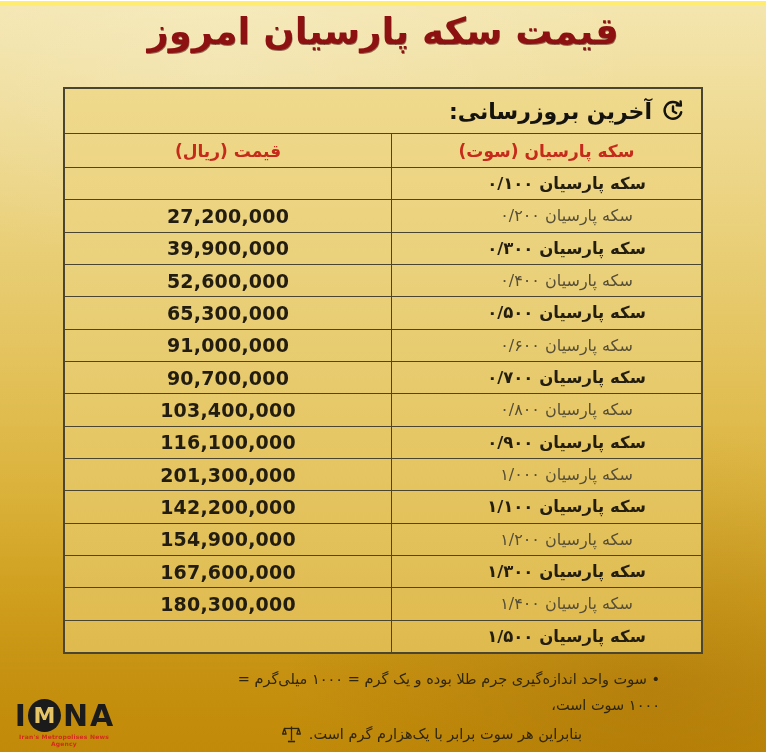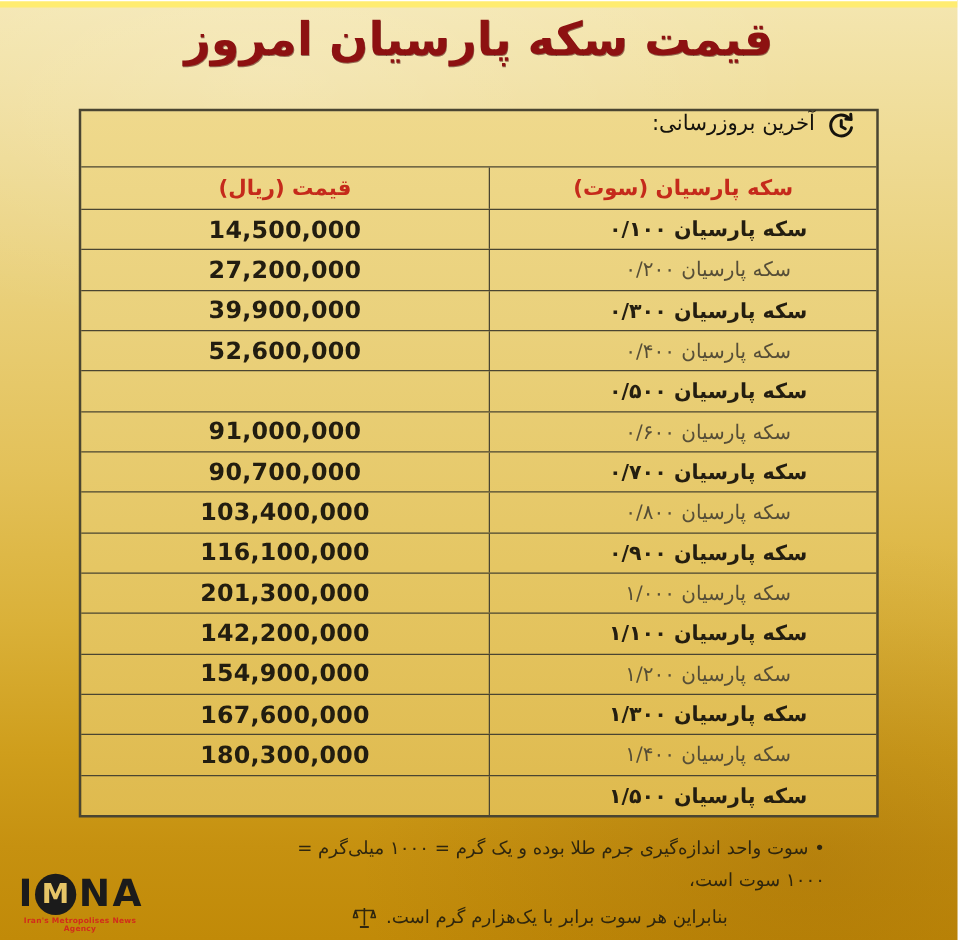--- a/index.html
+++ b/index.html
@@ -17,22 +17,22 @@
     font-size:37px;font-weight:800;color:#8d1111;
     text-shadow:0.5px 0.8px 0 rgba(70,8,8,0.55);
     direction:rtl;
   }
   .table-wrap{
     position:absolute;left:63px;top:87px;width:640px;height:567px;box-sizing:border-box;
     border:2px solid #4a4531;direction:rtl;display:flex;flex-direction:column;
     background:linear-gradient(180deg,#efd98c 0%,#ead17c 30%,#e5c663 65%,#dfba4e 100%);
   }
   .update-row{
-    flex:0 0 44px;display:flex;gap:9px;padding:0 16px;
-    border-bottom:1.5px solid #4a4531;font-size:17px;font-weight:400;color:#15130d;
+    flex:0 0 44px;display:flex;align-items:center;gap:9px;padding:0 16px;
+    border-bottom:1.5px solid #4a4531;font-size:22px;font-weight:700;color:#15130d;
   }
   .update-row svg{flex:0 0 auto;}
   .col-header{flex:0 0 33px;display:flex;border-bottom:1.5px solid #4a4531;}
   .ch-cell{display:flex;align-items:center;justify-content:center;
     color:#c52a1b;font-weight:700;font-size:17px;margin-left:32px;}
   .ch-name{width:310px;box-sizing:border-box;border-left:1.5px solid #4a4531;}
   .ch-price{flex:1;}
   .t-body{flex:1;display:flex;flex-direction:column;}
   .t-row{flex:1;display:flex;}
   .t-row + .t-row{border-top:1px solid #4a4531;}
@@ -76,40 +76,40 @@
   </div>
 
   <div class="col-header">
     <div class="ch-cell ch-name">سکه پارسیان (سوت)</div>
     <div class="ch-cell ch-price">قیمت (ریال)</div>
   </div>
 
   <div class="t-body">
     <div class="t-row bold">
       <div class="cell cell-name">سکه پارسیان ۰/۱۰۰</div>
-      <div class="cell cell-price">14,500,000</div>
     </div>
 
     <div class="t-row">
       <div class="cell cell-name">سکه پارسیان ۰/۲۰۰</div>
       <div class="cell cell-price">27,200,000</div>
     </div>
 
     <div class="t-row bold">
       <div class="cell cell-name">سکه پارسیان ۰/۳۰۰</div>
       <div class="cell cell-price">39,900,000</div>
     </div>
 
     <div class="t-row">
       <div class="cell cell-name">سکه پارسیان ۰/۴۰۰</div>
       <div class="cell cell-price">52,600,000</div>
     </div>
 
     <div class="t-row bold">
       <div class="cell cell-name">سکه پارسیان ۰/۵۰۰</div>
+      <div class="cell cell-price">65,300,000</div>
     </div>
 
     <div class="t-row">
       <div class="cell cell-name">سکه پارسیان ۰/۶۰۰</div>
       <div class="cell cell-price">91,000,000</div>
     </div>
 
     <div class="t-row bold">
       <div class="cell cell-name">سکه پارسیان ۰/۷۰۰</div>
       <div class="cell cell-price">90,700,000</div>

